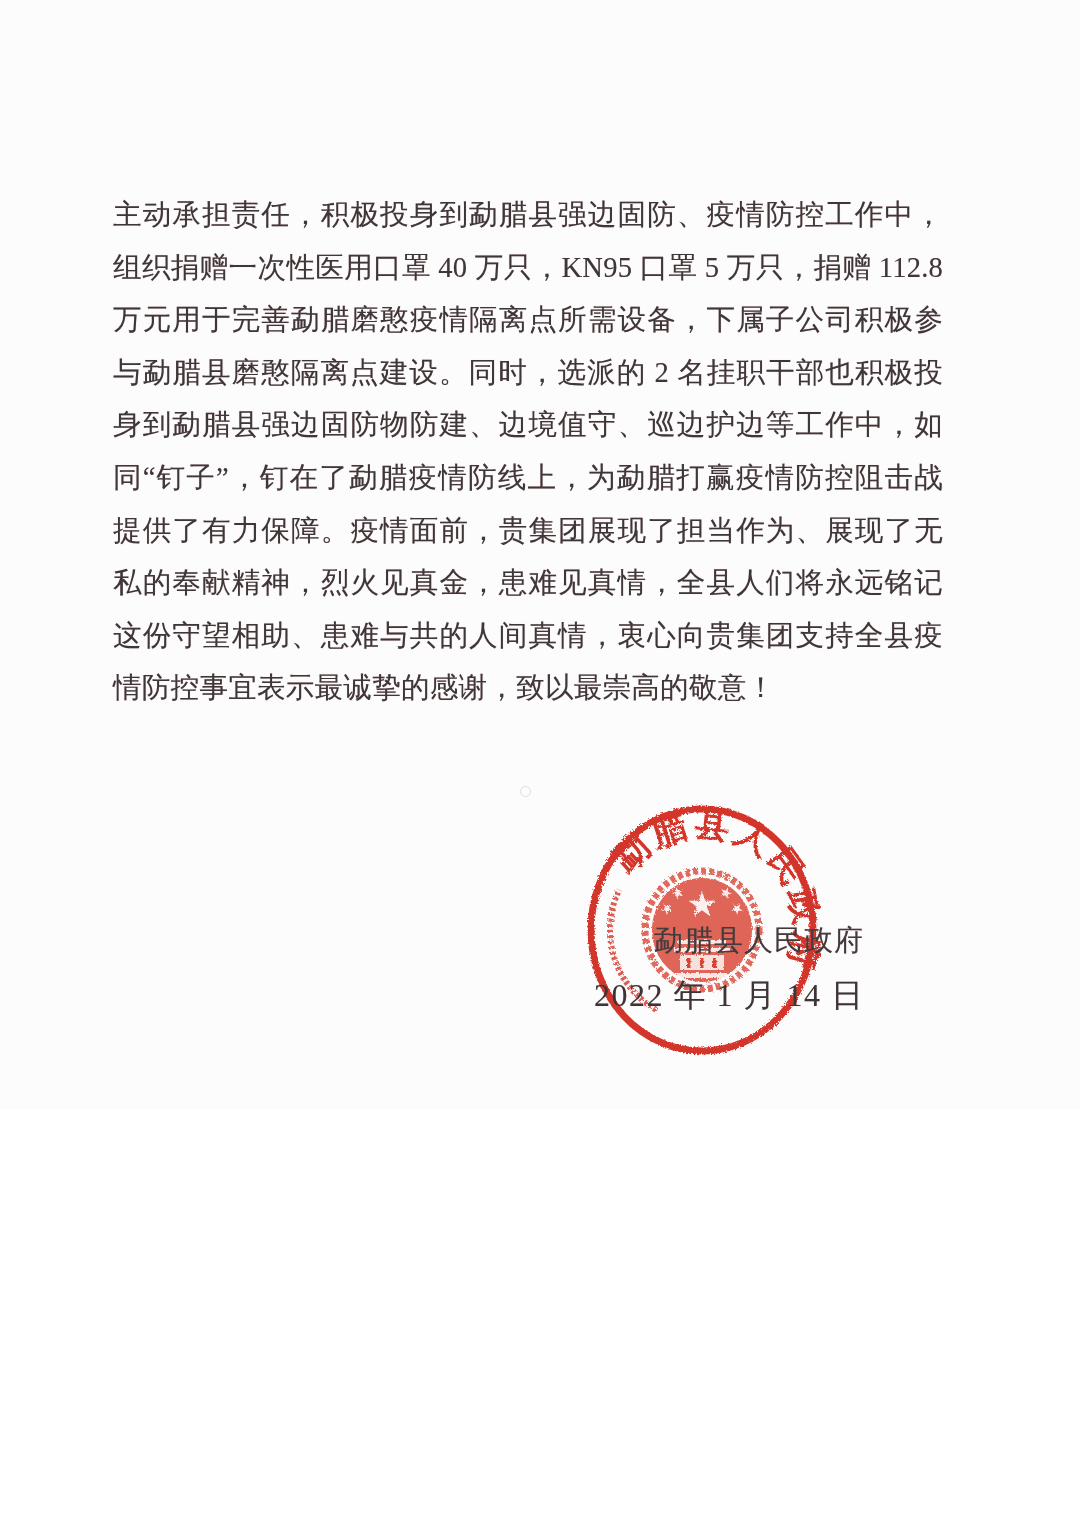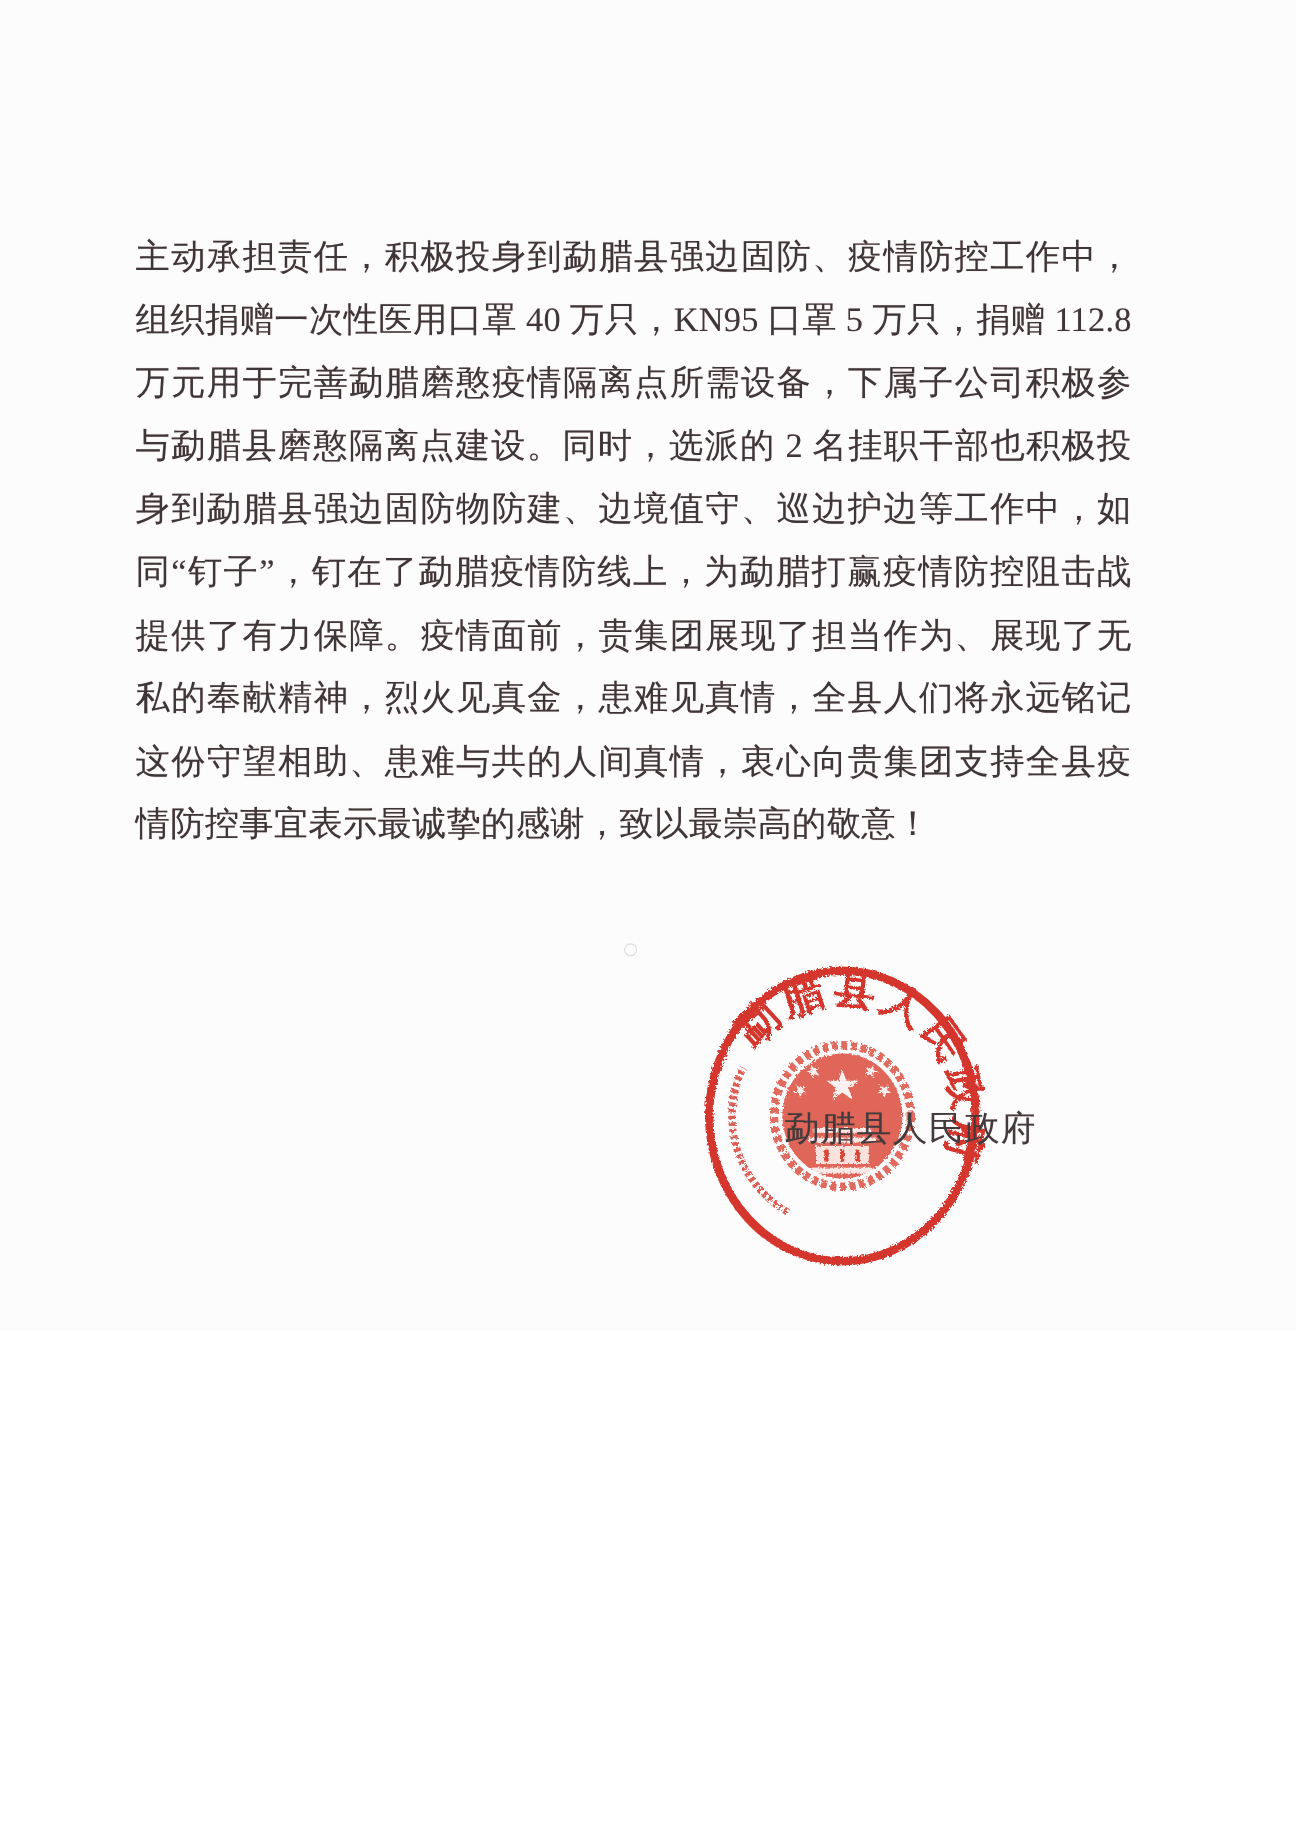--- a/index.html
+++ b/index.html
@@ -115,15 +115,16 @@
             <rect x="117" y="157" width="3.5" height="10" fill="#d63726"></rect>
             <rect x="130" y="157" width="3.5" height="10" fill="#d63726"></rect>
             <rect x="93" y="172" width="52" height="5" fill="#ffffff" opacity="0.85"></rect>
           </g>
         </g>
       </g>
     </svg>
   </div>
 
   <div class="signature">勐腊县人民政府</div>
+  <div class="date">2022 年 1 月 14 日</div>
   <div class="pagenum">—2—</div>
 
 </div>
 
 </body></html>

